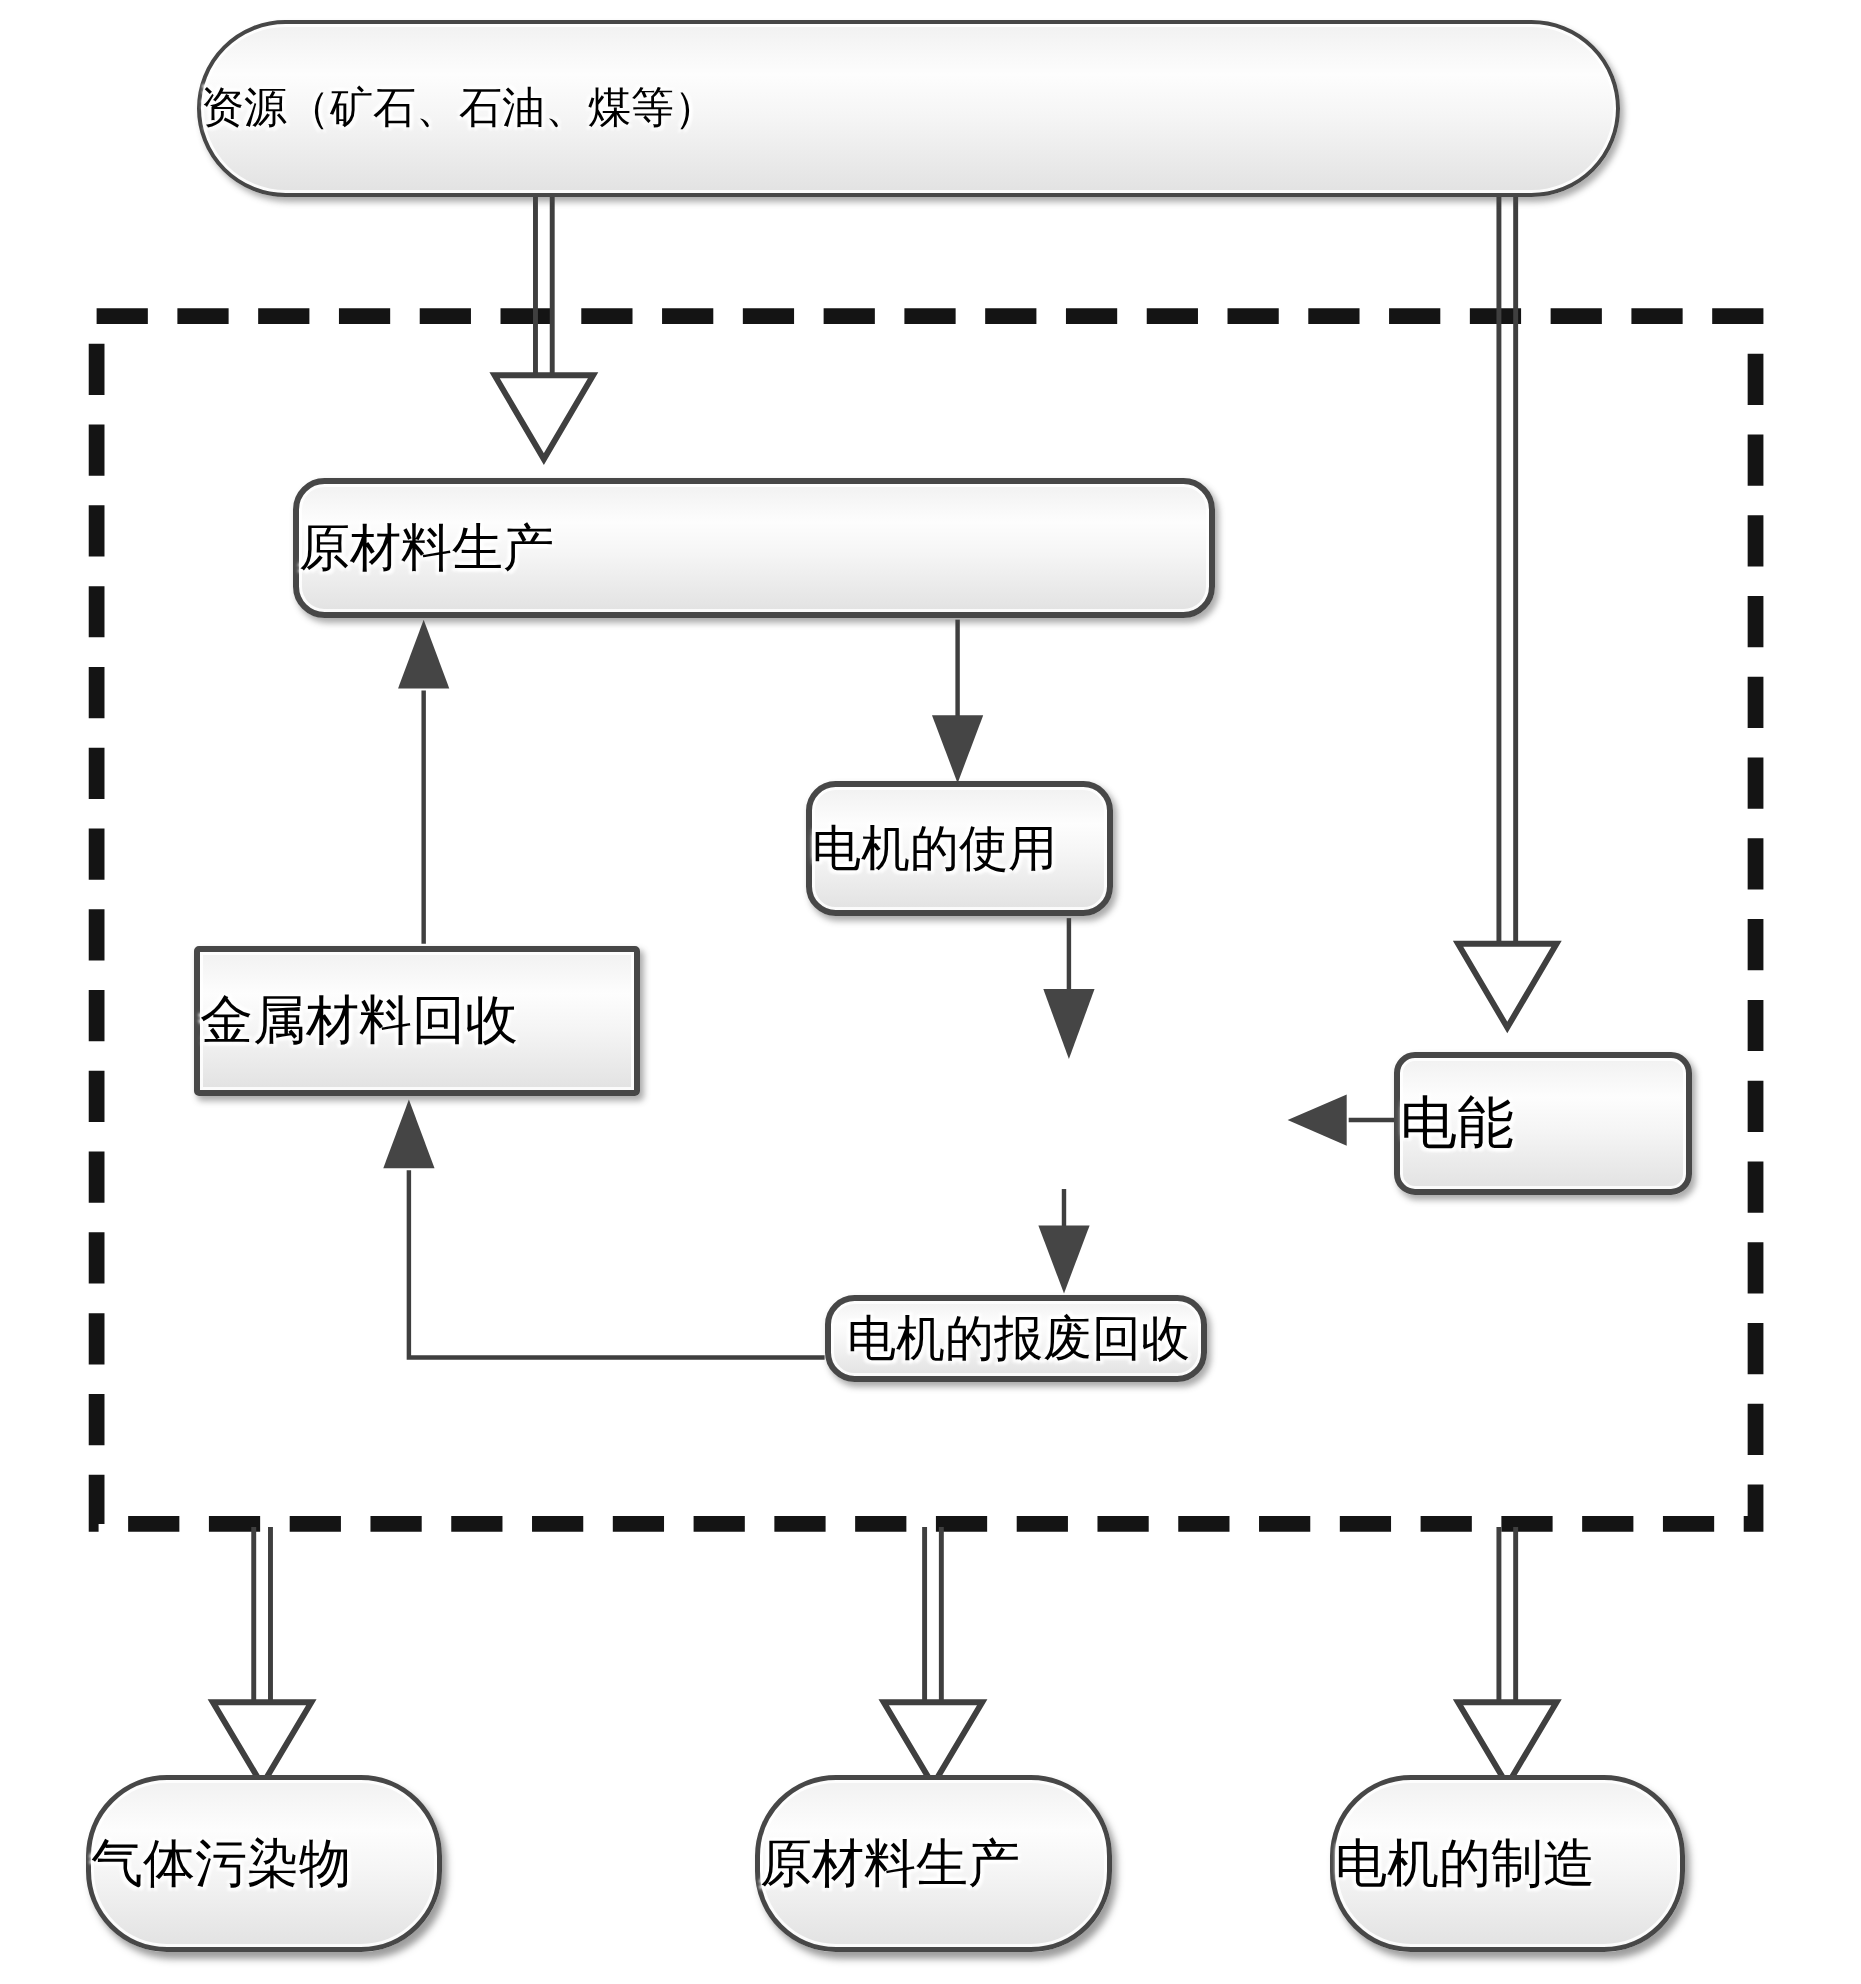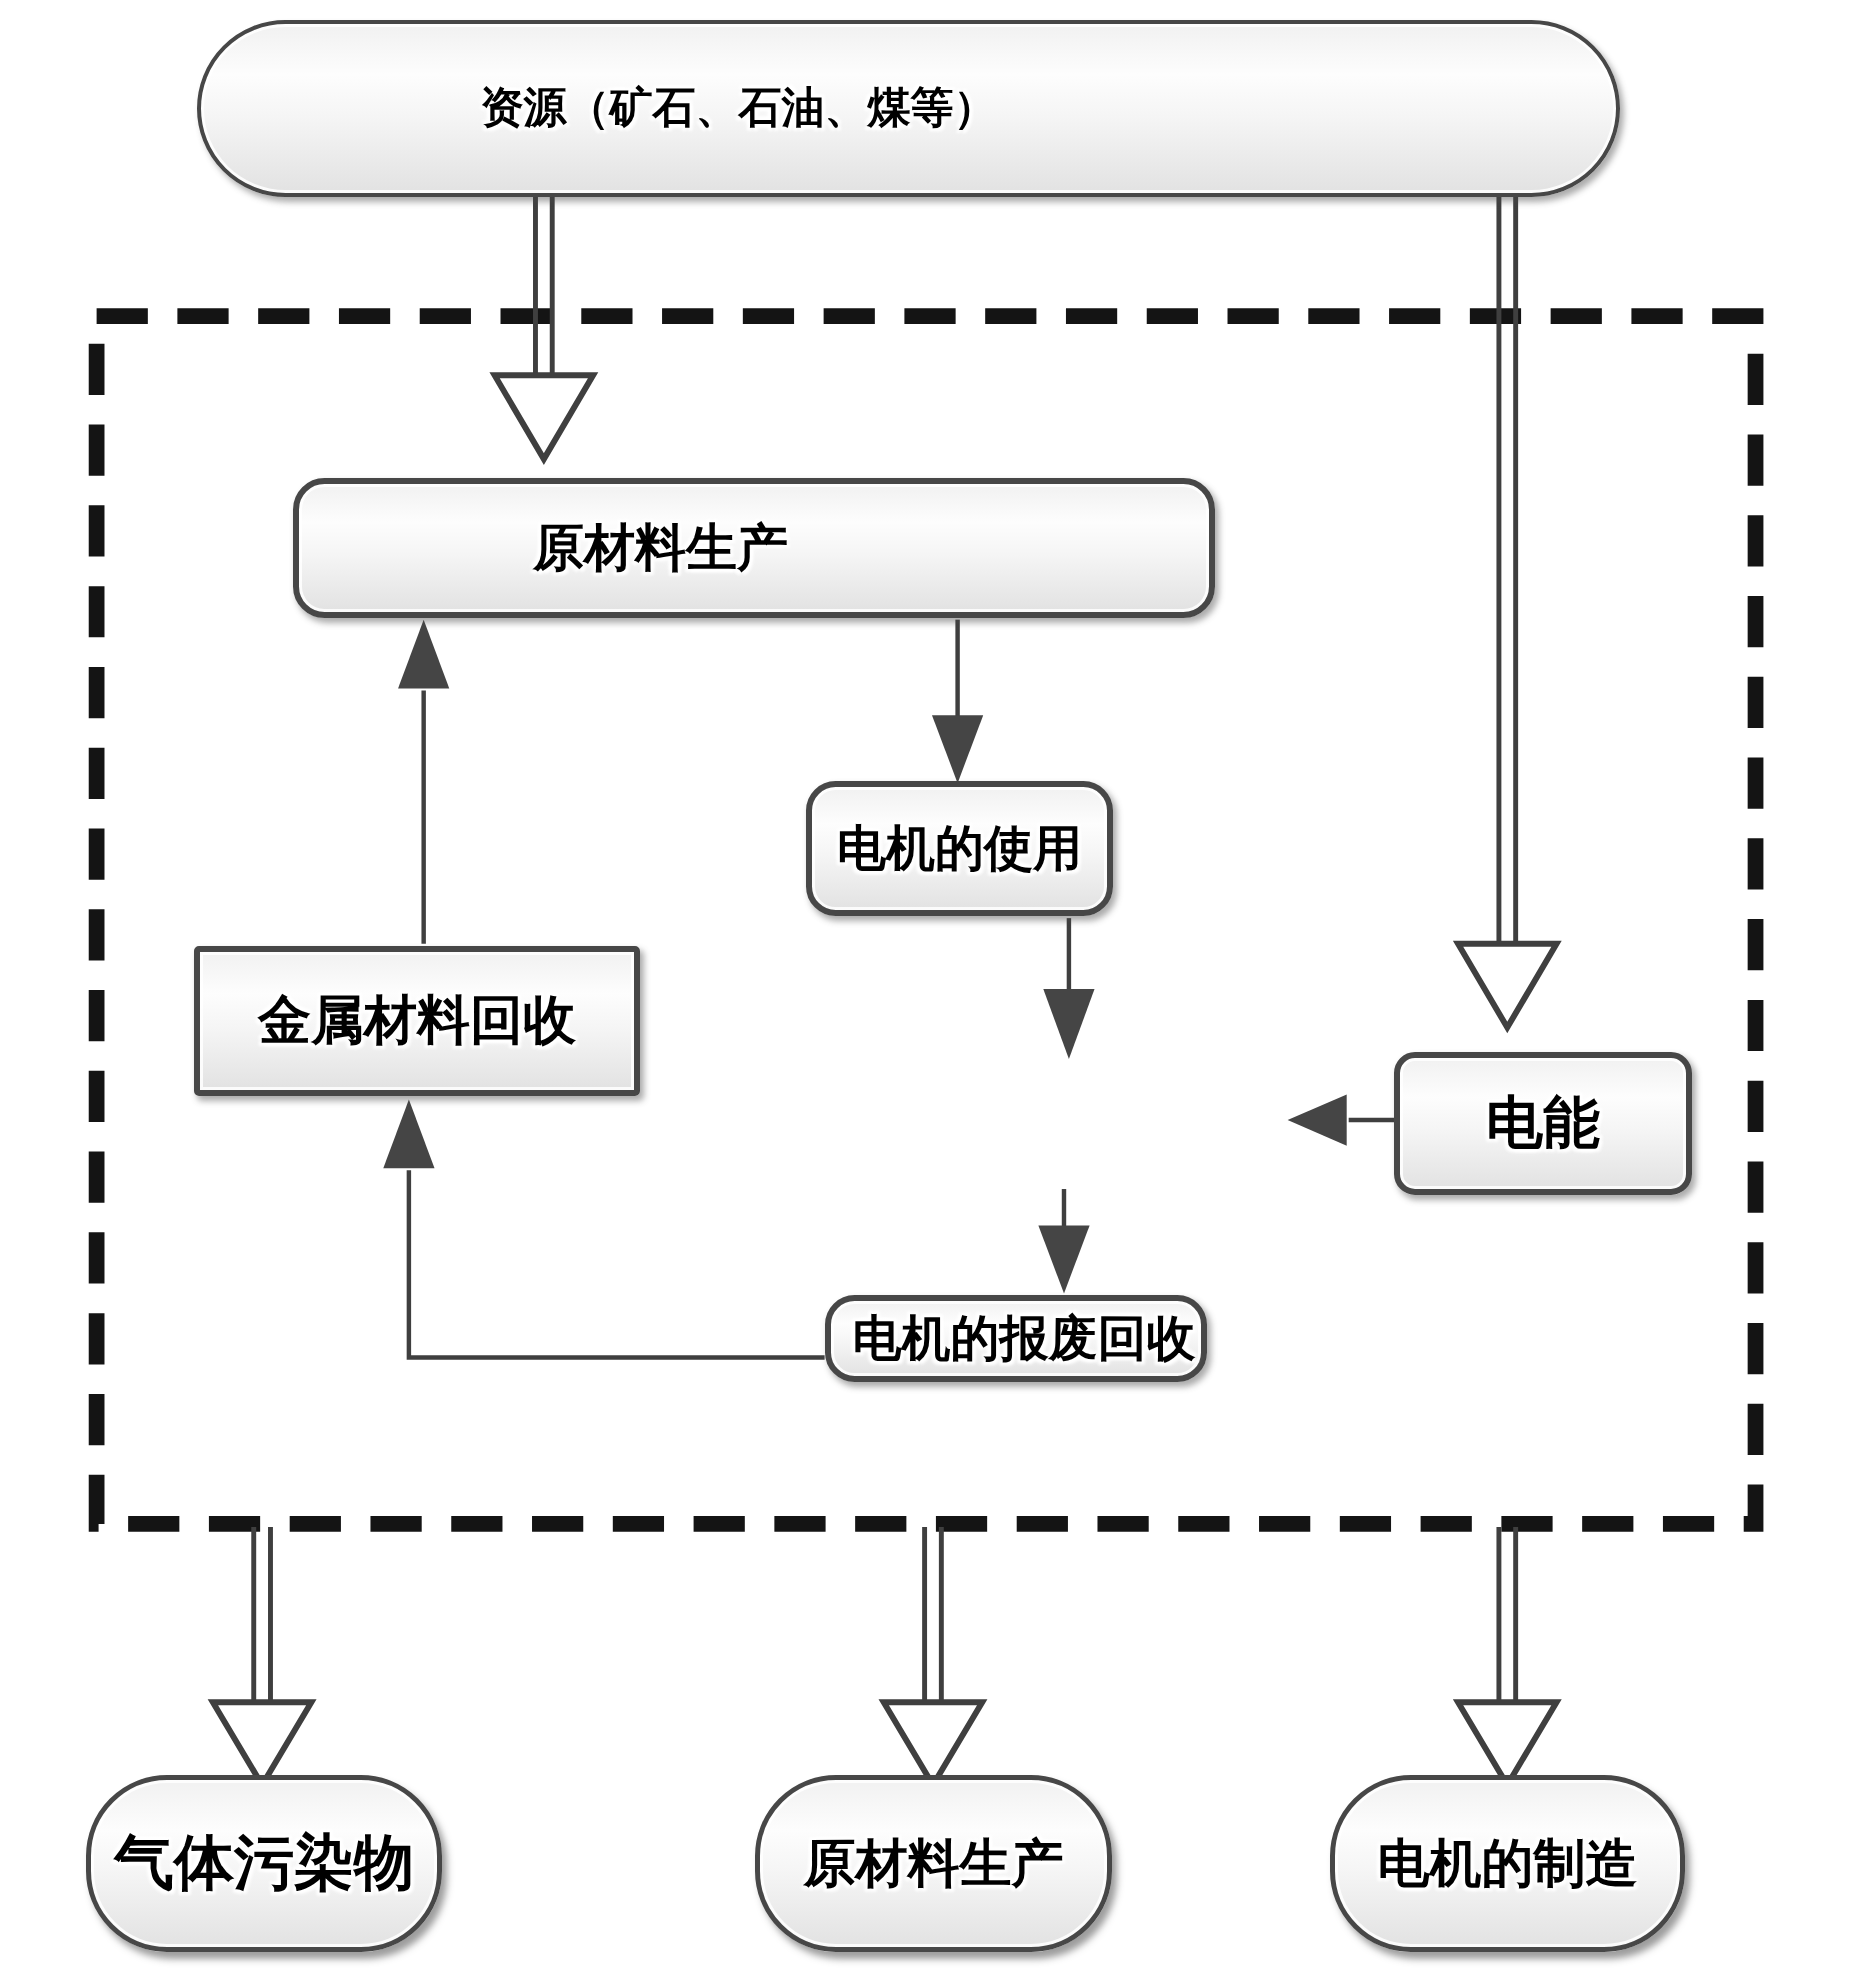--- a/index.html
+++ b/index.html
@@ -6,26 +6,26 @@
   #canvas{
     position:relative;
     width:1862px;height:1985px;
     background:#ffffff;
     font-family:"DejaVu Sans","Liberation Sans",sans-serif;
     overflow:hidden;
   }
   #wires{position:absolute;left:0;top:0;z-index:1;}
   .node{
     position:absolute;z-index:2;
-    display:flex;align-items:center;justify-content:center;
+    display:flex;align-items:center;
     background:linear-gradient(180deg,#f1f1f1 0%,#fdfdfd 30%,#f5f5f5 55%,#e2e2e2 100%);
     border:6.9px solid #474747;
     box-shadow:3.9px 4.9px 6.9px rgba(70,70,70,0.45), inset 0 0 0 3px rgba(255,255,255,0.85);
     box-sizing:border-box;
-    color:#000;font-weight:700;
+    color:#000;font-weight:400;
     text-shadow:-3px -3px 3px #fff,3px -3px 3px #fff,-3px 3px 3px #fff,3px 3px 3px #fff,0 0 8.9px #fff;
     white-space:nowrap;
   }
   .pill{border-radius:94px;border-width:4.9px;}
   .outpill{border-radius:81px;border-width:5.9px;box-shadow:4.9px 6.9px 7.9px rgba(60,60,60,0.5), inset 0 0 0 3px rgba(255,255,255,0.85);}
   .lbl{display:block;}
 </style>
 </head>
 <body>
 
@@ -114,21 +114,21 @@
 
 
   <div class="node" style="left:1394px;top:1052px;width:298px;height:143px;border-radius:21px;font-size:57px;">
     <span class="lbl">电能</span>
   </div>
 
   <div class="node" style="left:825px;top:1295px;width:382px;height:87px;border-radius:29.6px;font-size:49px;padding-left:16px;">
     <span class="lbl">电机的报废回收</span>
   </div>
 
-  <div class="node outpill" style="left:86px;top:1775px;width:356px;height:177px;font-size:60px;">
+  <div class="node outpill" style="left:86px;top:1775px;width:356px;height:177px;font-size:52px;">
     <span class="lbl">气体污染物</span>
   </div>
 
   <div class="node outpill" style="left:755px;top:1775px;width:357px;height:177px;font-size:52px;">
     <span class="lbl">原材料生产</span>
   </div>
 
   <div class="node outpill" style="left:1330px;top:1775px;width:355px;height:177px;font-size:52px;">
     <span class="lbl">电机的制造</span>
   </div>

